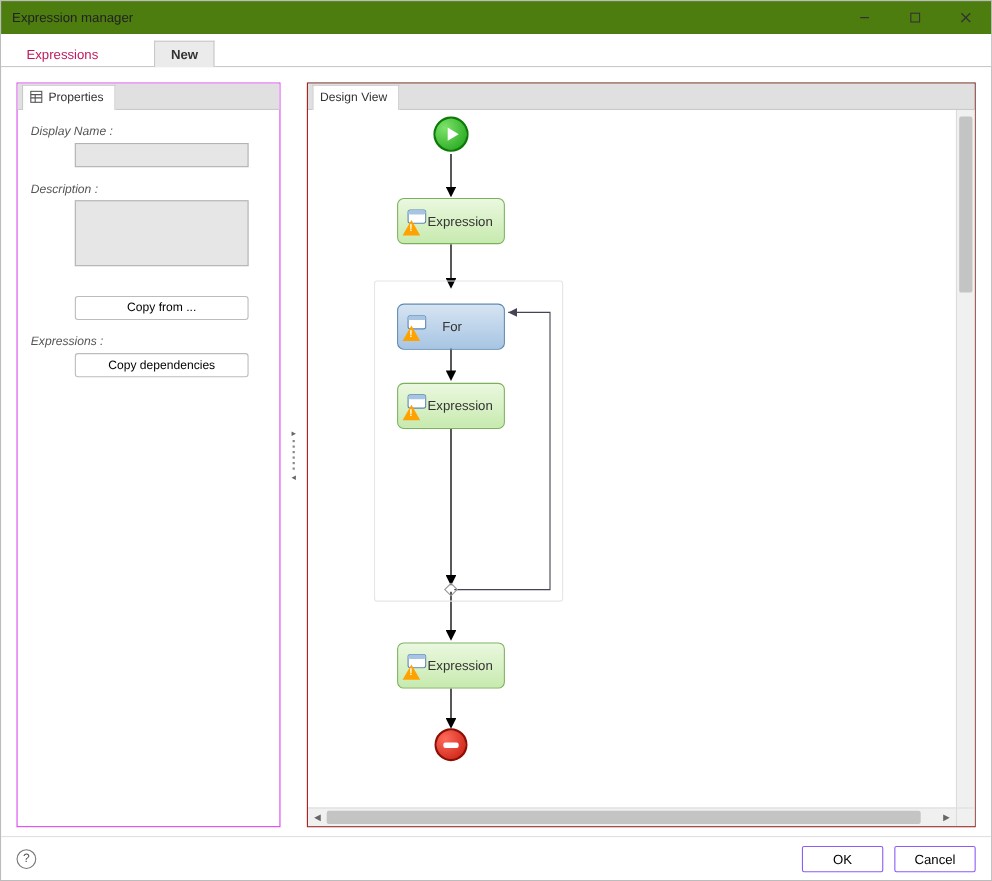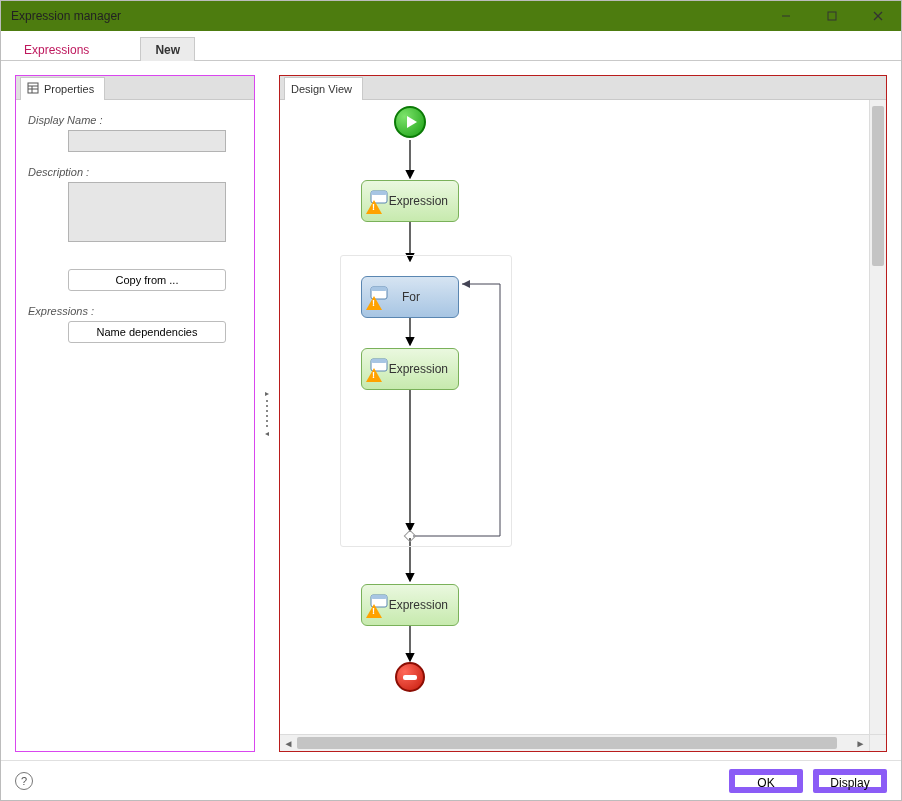--- a/index.html
+++ b/index.html
@@ -312,21 +312,21 @@
   .help-icon {
     width: 18px; height:18px;
     border:1.5px solid #777;
     border-radius:50%;
     display:flex;align-items:center;justify-content:center;
     color:#555; font-size:11px;
   }
   .spacer { flex:1; }
   .bottom-btn {
     width:74px; height:24px;
-    border:6px solid #8b5cf6;
+    border:1px solid #8b5cf6;
     background:#fff;
     font-family:inherit; font-size:12px;
     border-radius:2px;
     cursor:pointer;
   }
 </style>
 </head>
 <body>
 
 <div class="window">
@@ -381,21 +381,21 @@
         </div>
         <div class="form-row">
           <div class="form-label">Description :</div>
           <textarea class="form-textarea" disabled="" value="" style=""></textarea>
         </div>
         <div class="form-row" style="margin-top:24px;">
           <button class="btn wide">Copy from ...</button>
         </div>
         <div class="form-row">
           <div class="form-label" style="margin-left:0;">Expressions :</div>
-          <button class="btn wide">Name dependencies</button>
+          <button class="btn wide">Copy dependencies</button>
         </div>
       </div>
     </div>
 
     <div class="splitter">
       <span class="splitter-arrow">▸</span>
       <div class="splitter-grip">
         <span></span>
           <span></span>
           <span></span>
@@ -505,15 +505,15 @@
         </div>
         <div class="corner"></div>
       </div>
     </div>
   </div>
 
   <div class="bottombar">
     <div class="help-icon">?</div>
     <div class="spacer"></div>
     <button class="bottom-btn">OK</button>
-    <button class="bottom-btn">Display</button>
+    <button class="bottom-btn">Cancel</button>
   </div>
 </div>
 
 </body></html>

